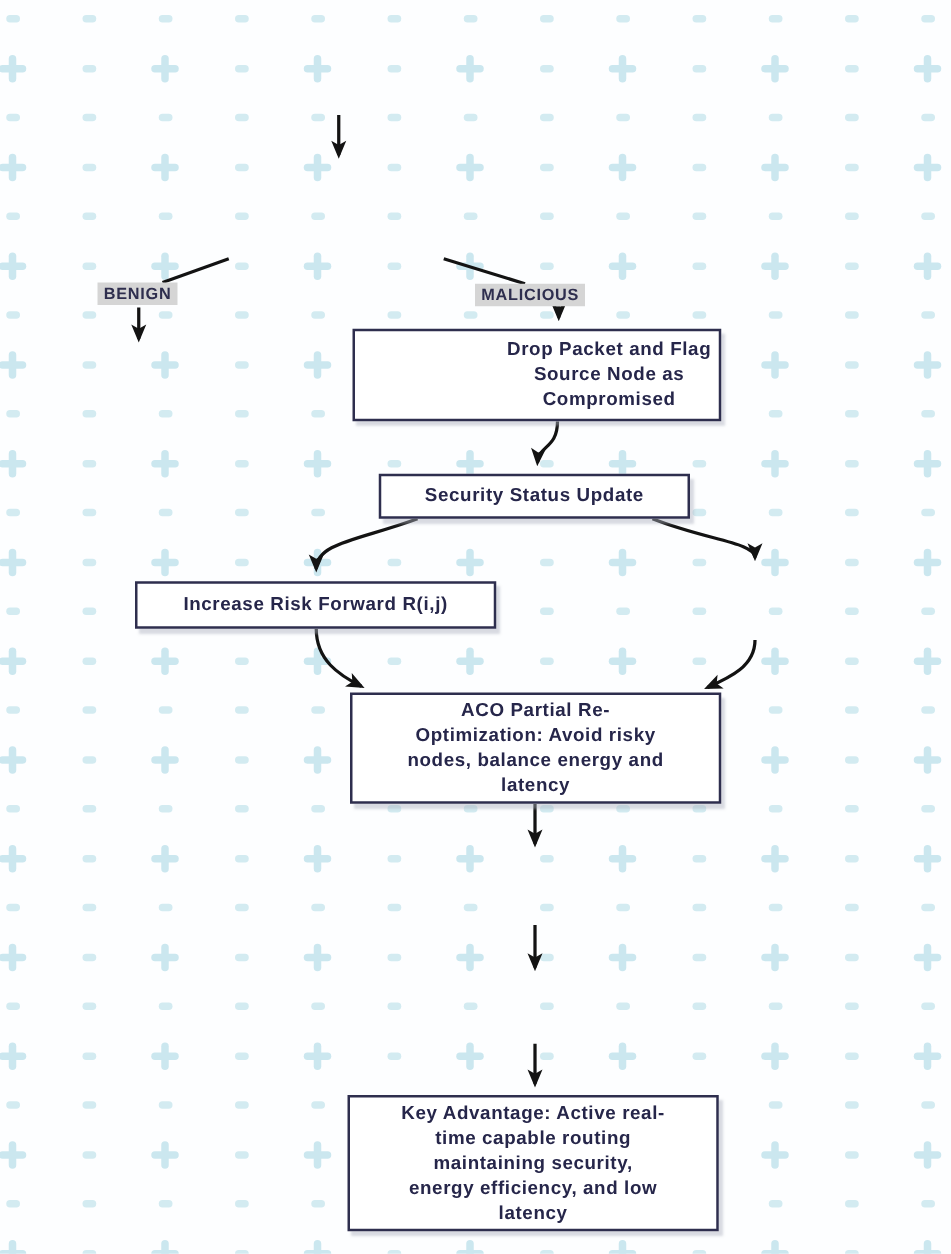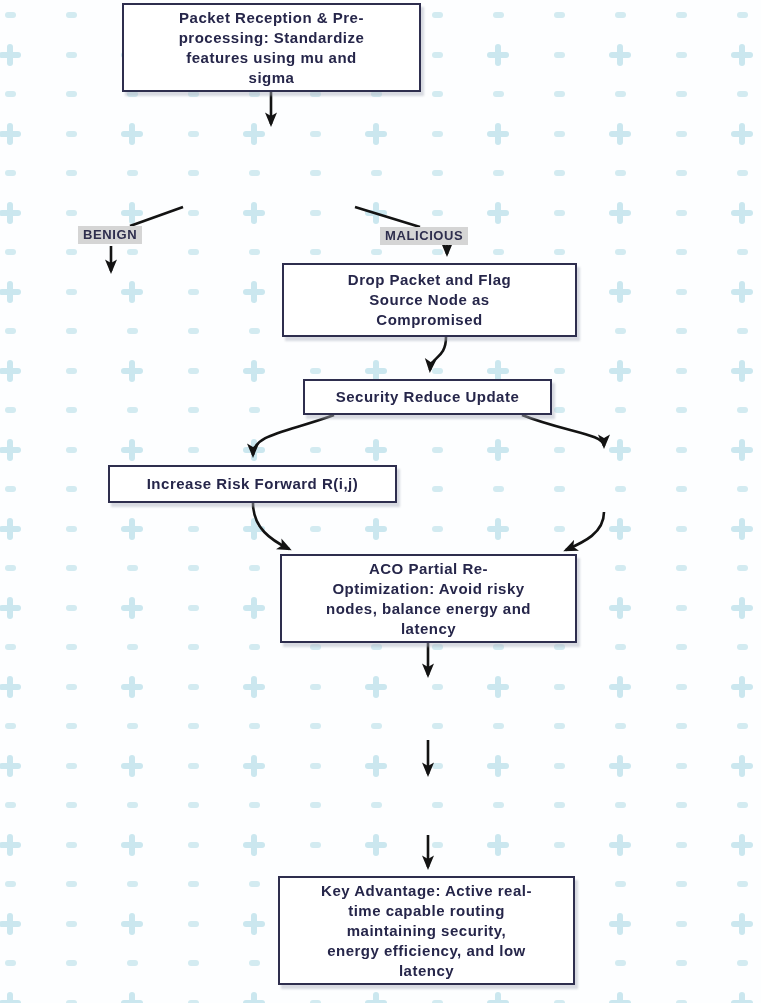--- a/index.html
+++ b/index.html
@@ -46,21 +46,21 @@
     color:var(--text,#26264a);
     font-size:15px;font-weight:700;line-height:20px;letter-spacing:.5px;
     padding:2px 6px;
   }
   .node-label{white-space:pre-line;}
 
   
   #nd-0{left:122px;top:3px;width:299px;height:89px;}
   #nd-1{left:122px;top:133px;width:297px;height:74px;}
   #nd-2{left:7px;top:281px;width:210px;height:39px;}
-  #nd-3{left:282px;top:263px;width:295px;height:74px;}
+  #nd-3{left:282px;top:263px;width:295px;height:74px;justify-content:flex-end;}
   #nd-4{left:303px;top:379px;width:249px;height:36px;}
   #nd-5{left:108px;top:465px;width:289px;height:38px;}
   #nd-6{left:457px;top:456px;width:296px;height:56px;}
   #nd-7{left:280px;top:554px;width:297px;height:89px;}
   #nd-8{left:278px;top:684px;width:297px;height:56px;}
   #nd-9{left:280px;top:783px;width:295px;height:52px;}
   #nd-10{left:278px;top:876px;width:297px;height:109px;}
 
   
   .edge-label{
@@ -433,33 +433,27 @@
     <path class="edge" d="M446,337 C446,359 431,356 430,370" marker-end="url(#arrow)"></path>
     <path class="edge" d="M334,415 C288,432 253,434 253,455" marker-end="url(#arrow)"></path>
     <path class="edge" d="M522,415 C565,432 604,434 604,446" marker-end="url(#arrow)"></path>
     <path class="edge" d="M253,503 C253,528 271,540 289,549" marker-end="url(#arrow)"></path>
     <path class="edge" d="M604,512 C604,533 584,542 566,550" marker-end="url(#arrow)"></path>
     <path class="edge" d="M428,643 L428,675" marker-end="url(#arrow)"></path>
     <path class="edge" d="M428,740 L428,774" marker-end="url(#arrow)"></path>
     <path class="edge" d="M428,835 L428,867" marker-end="url(#arrow)"></path>
   </svg>
 
-  <div class="node" id="nd-0">
-    <span class="node-label">Packet Reception &amp; Pre-
-processing: Standardize
-features using mu and
-sigma</span>
-  </div>
   <div class="node" id="nd-3">
     <span class="node-label">Drop Packet and Flag
 Source Node as
 Compromised</span>
   </div>
   <div class="node" id="nd-4">
-    <span class="node-label">Security Reduce Update</span>
+    <span class="node-label">Security Status Update</span>
   </div>
   <div class="node" id="nd-5">
     <span class="node-label">Increase Risk Forward R(i,j)</span>
   </div>
   <div class="node" id="nd-7">
     <span class="node-label">ACO Partial Re-
 Optimization: Avoid risky
 nodes, balance energy and
 latency</span>
   </div>

